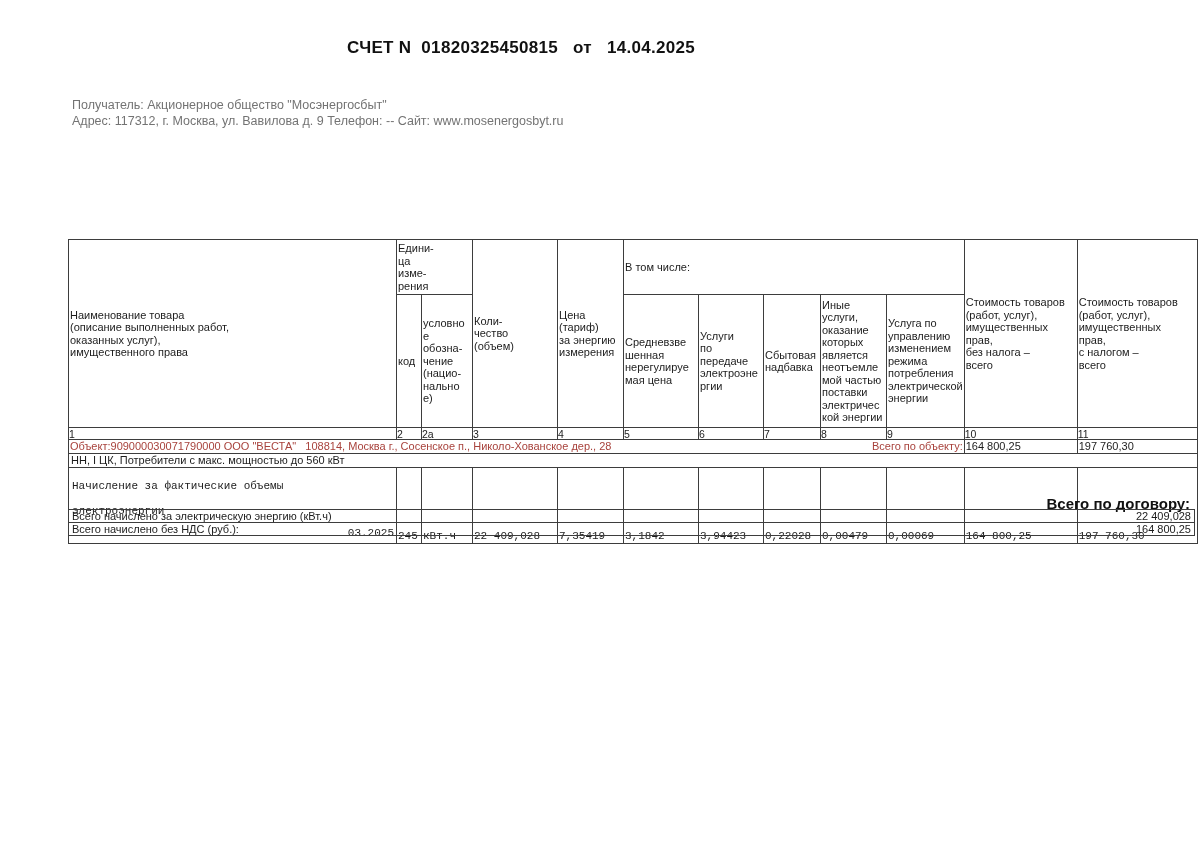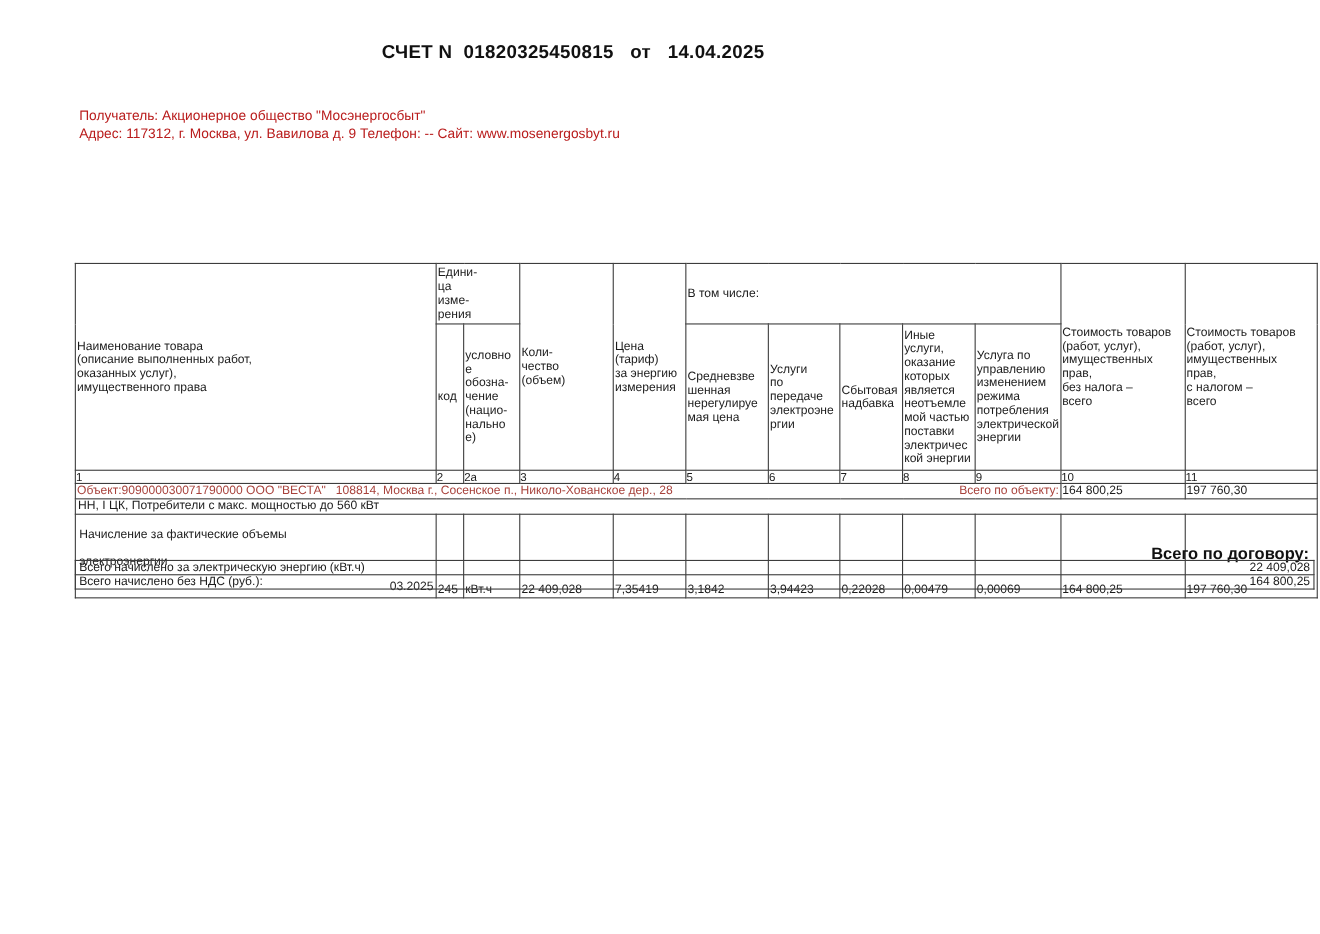--- a/index.html
+++ b/index.html
@@ -4,40 +4,40 @@
 <style>
   html,body{margin:0;padding:0;background:#ffffff;}
   .page{
     position:relative;width:1200px;height:849px;background:#ffffff;
     font-family:"Liberation Sans",sans-serif;color:#1c1c1c;overflow:hidden;margin-left:40px;
   }
   .doc-title{
     position:absolute;left:307px;top:38px;
     font-size:17px;font-weight:bold;white-space:pre;letter-spacing:.3px;color:#111;
   }
-  .recipient{position:absolute;left:32px;top:97px;font-size:12.5px;line-height:16px;color:#b91c1c;}
+  .recipient{position:absolute;left:32px;top:97px;font-size:12.5px;line-height:16px;color:#737373;}
   
   table.main{
     position:absolute;left:28px;top:239px;border-collapse:collapse;table-layout:fixed;
   }
   table.main td{
     border:1px solid #3d3d3d;font-size:11px;line-height:12.5px;padding:0 1px;
     text-align:left;vertical-align:middle;white-space:pre-line;overflow:hidden;color:#1c1c1c;
   }
   td.hd{}
   tr.numrow td{height:11px;line-height:10px;font-size:10.5px;padding:0;}
   
   .red{color:#a8423c;}
   tr.objrow td{height:12px;white-space:nowrap;}
   td.objcell{text-align:left;}
   .objflex{display:flex;justify-content:space-between;align-items:center;white-space:pre;font-size:11px;}
   td.moneycell{text-align:right;padding:0 4px 0 0;white-space:nowrap;}
   tr.catrow td{height:13px;text-align:left;white-space:nowrap;padding-left:2px;}
   
-  tr.datarow td{height:23px;vertical-align:bottom;}
+  tr.datarow td{height:23px;vertical-align:bottom;font-family:Liberation Mono, monospace;}
   td.namecell{position:relative;text-align:left;vertical-align:bottom;}
   .nameline{padding-left:2px;white-space:nowrap;}
   .period{position:absolute;right:2px;bottom:3px;white-space:nowrap;}
   td.valcell{text-align:right;padding:0 3px 1px 0;white-space:nowrap;}
   td.unitcell{text-align:center;padding-bottom:1px;white-space:nowrap;}
   
   .contract-total{
     position:absolute;left:28px;top:495px;width:1122px;text-align:right;
     font-size:15px;font-weight:bold;color:#111;
   }

